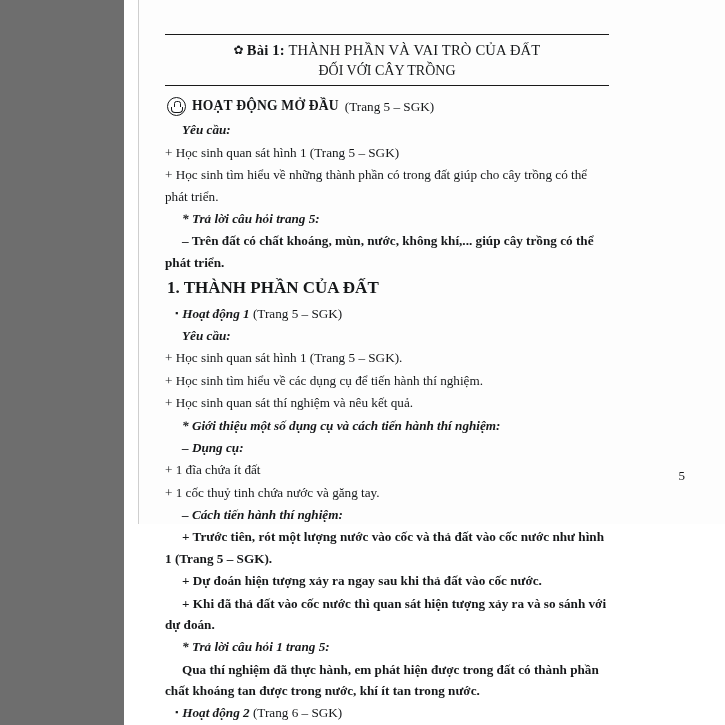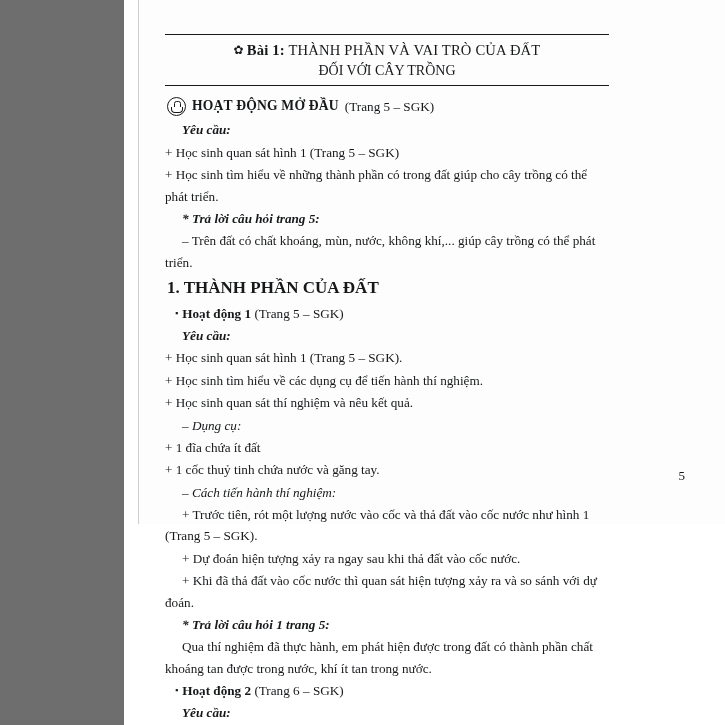--- a/index.html
+++ b/index.html
@@ -69,22 +69,23 @@
   .body-text {
     padding-top: 9px;
     font-size: 13.2px;
     line-height: 1.62;
   }
   .p {
     margin: 0 0 1px 0;
   }
   .indent {
     text-indent: 17px;
-  }
-  .b { font-weight: bold; }
+    font-weight: bold;
+  }
+  .b { font-weight: bold; font-style: italic; }
   .i { font-style: italic; }
   .bi { font-weight: bold; font-style: italic; }
   .heading-act {
     display: flex;
     align-items: center;
     gap: 6px;
     margin: 0 0 2px 0;
     padding-left: 2px;
   }
   .hand-icon {
@@ -188,20 +189,21 @@
 
         <p class="p sub-head">
           <span class="sq">▪</span><span class="b">Hoạt động 1</span><span> </span><span>(Trang 5 – SGK)</span>
         </p>
 
         <p class="p indent bi">Yêu cầu:</p>
         <p class="p">+ Học sinh quan sát hình 1 (Trang 5 – SGK).</p>
         <p class="p">+ Học sinh tìm hiểu về các dụng cụ để tiến hành thí nghiệm.</p>
         <p class="p">+ Học sinh quan sát thí nghiệm và nêu kết quả.</p>
 
+        <p class="p indent bi">* Giới thiệu một số dụng cụ và cách tiến hành thí nghiệm:</p>
         <p class="p indent i">– Dụng cụ:</p>
         <p class="p">+ 1 đĩa chứa ít đất</p>
         <p class="p">+ 1 cốc thuỷ tinh chứa nước và găng tay.</p>
         <p class="p indent i">– Cách tiến hành thí nghiệm:</p>
         <p class="p indent">+ Trước tiên, rót một lượng nước vào cốc và thả đất vào cốc nước như hình 1 (Trang 5 – SGK).</p>
         <p class="p indent">+ Dự đoán hiện tượng xảy ra ngay sau khi thả đất vào cốc nước.</p>
         <p class="p indent">+ Khi đã thả đất vào cốc nước thì quan sát hiện tượng xảy ra và so sánh với dự đoán.</p>
 
         <p class="p indent bi">* Trả lời câu hỏi 1 trang 5:</p>
         <p class="p indent">Qua thí nghiệm đã thực hành, em phát hiện được trong đất có thành phần chất khoáng tan được trong nước, khí ít tan trong nước.</p>

